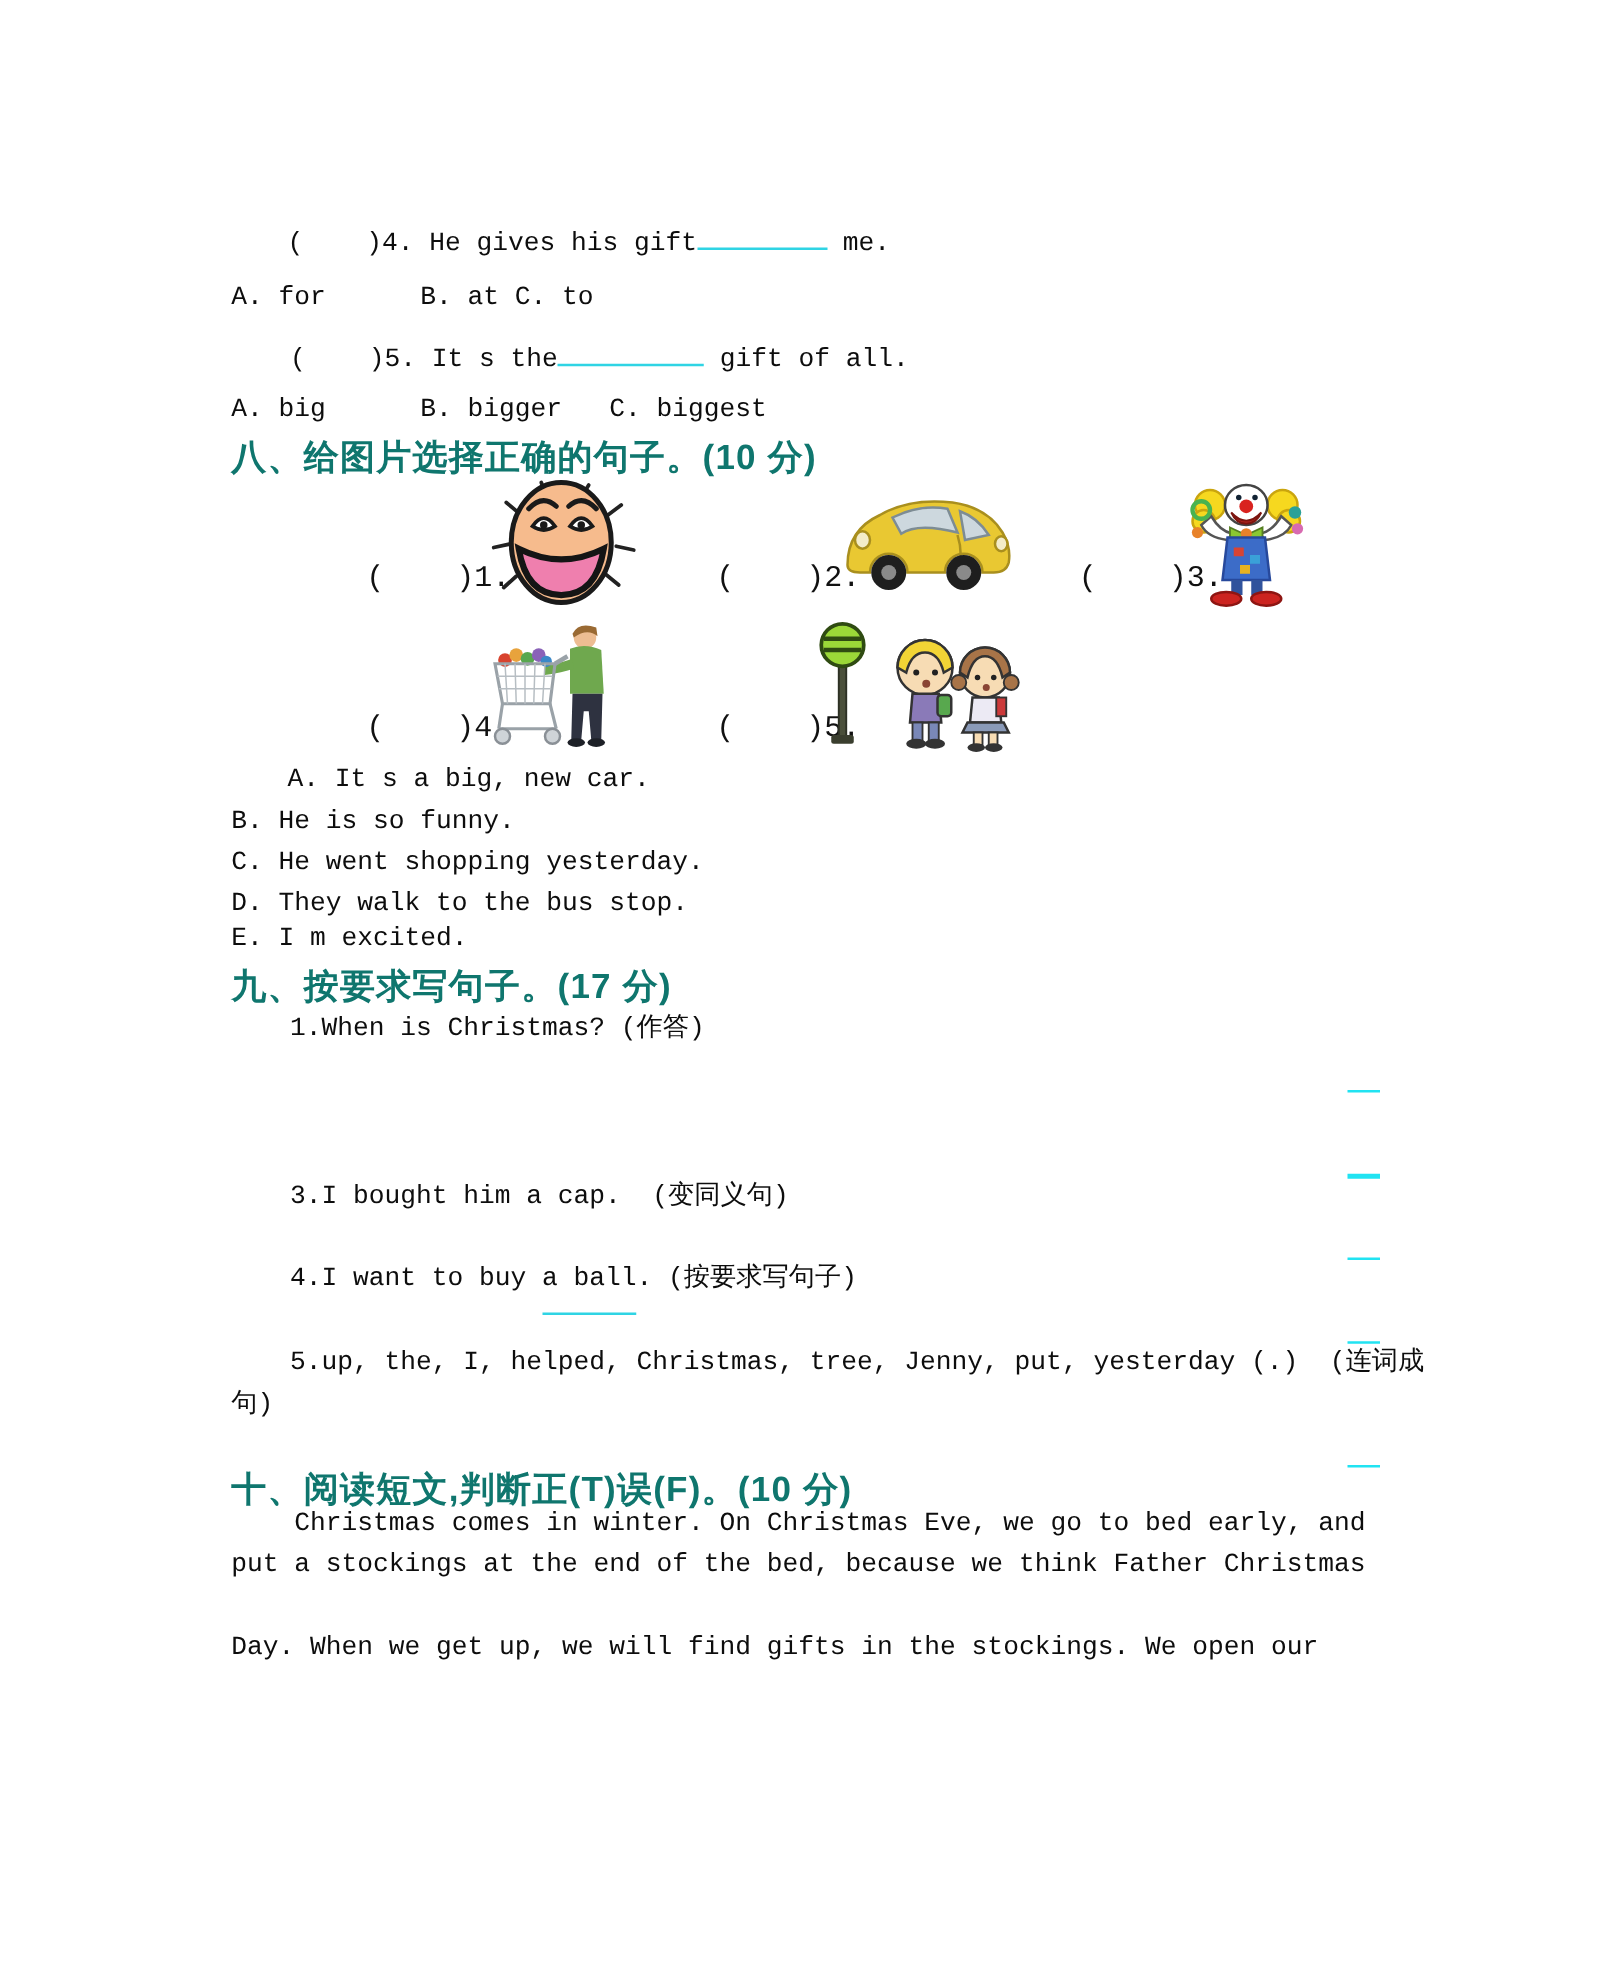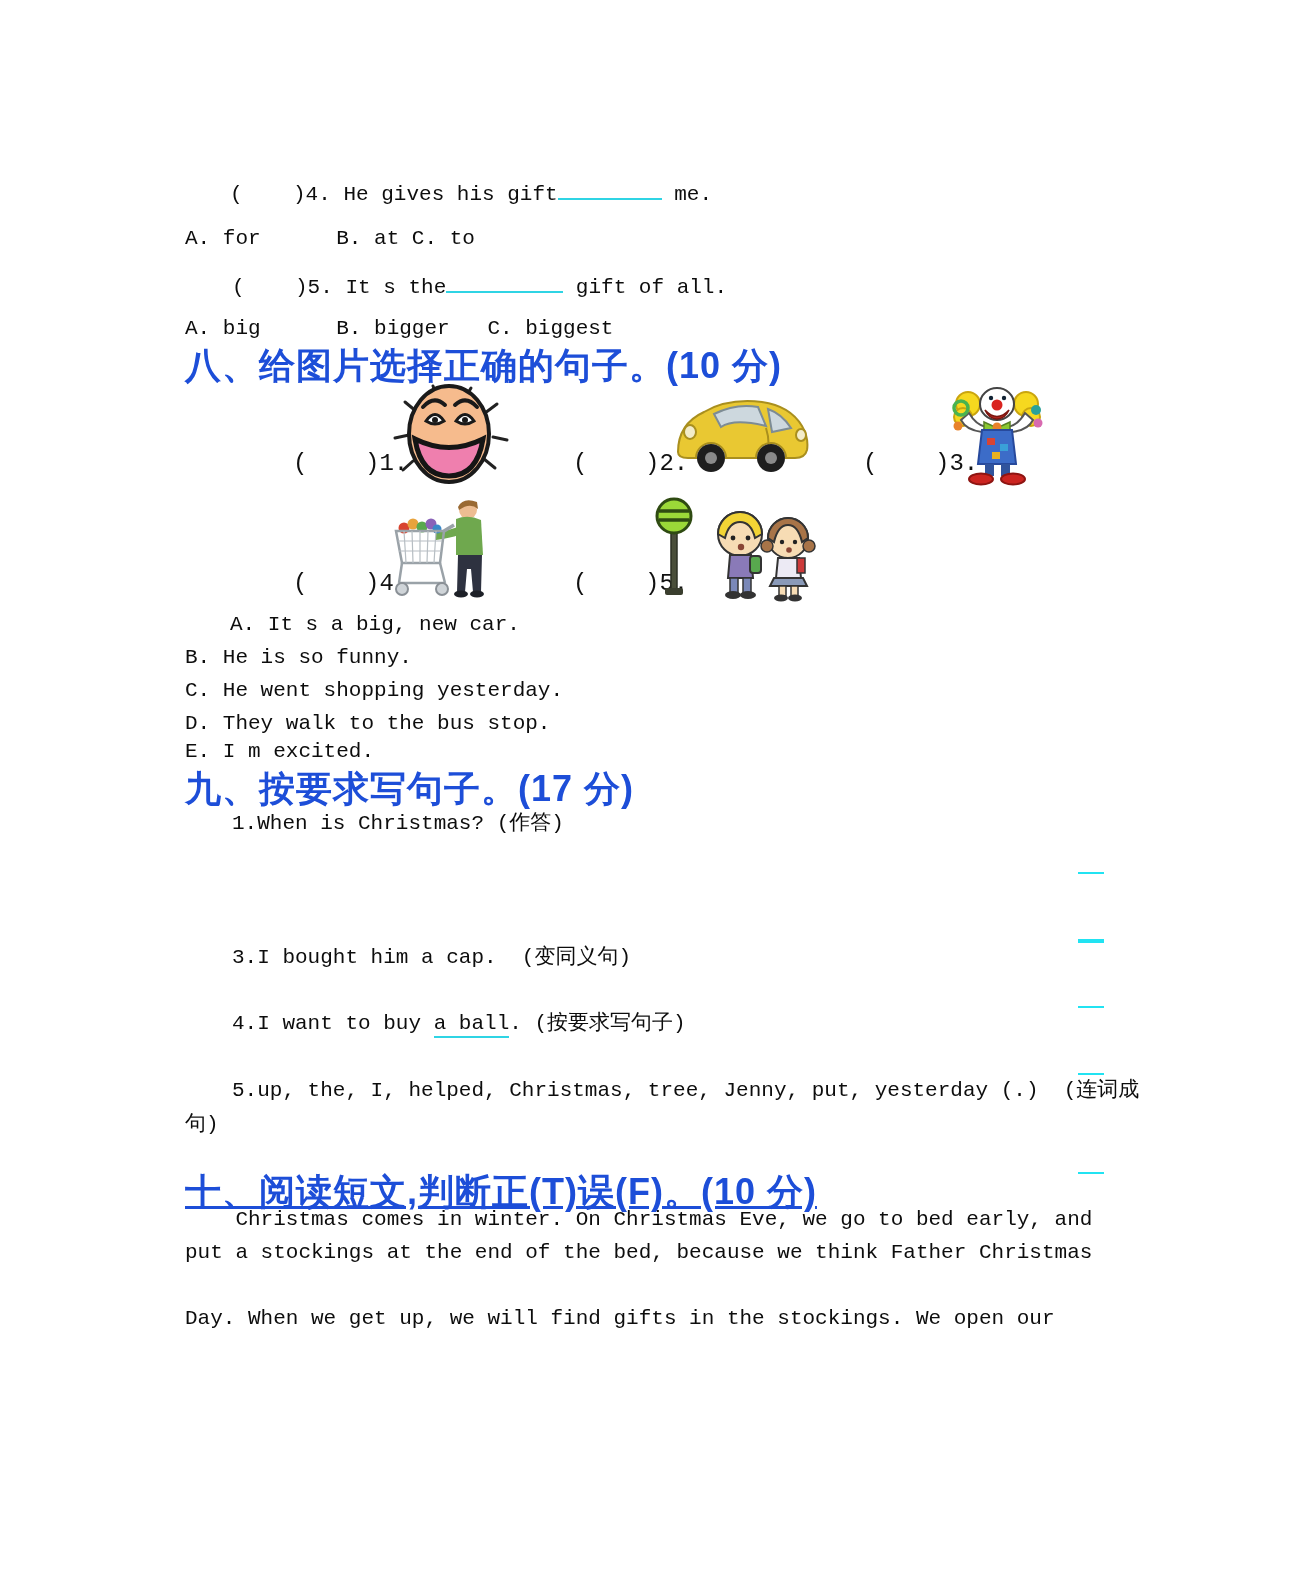--- a/index.html
+++ b/index.html
@@ -1,25 +1,25 @@
 <!DOCTYPE html>
 <html><head>
 <meta charset="utf-8">
 <style>
   html,body{margin:0;padding:0;background:#ffffff;}
   .page{position:relative;width:1289px;height:1572px;background:#ffffff;overflow:hidden;
         font-family:"Liberation Mono","DejaVu Sans Mono",monospace;color:#000;}
   .t{position:absolute;white-space:pre;font-size:21px;line-height:27px;color:#0d0d0d;}
   .lab{position:absolute;white-space:pre;font-size:24px;line-height:28px;color:#111;}
-  .h{position:absolute;white-space:pre;font-size:36px;line-height:32px;color:#1d4ed8;
+  .h{position:absolute;white-space:pre;font-size:28px;line-height:32px;color:#0f766e;
      font-family:"Liberation Sans","DejaVu Sans",sans-serif;font-weight:600;letter-spacing:1px;}
   .blank{display:inline-block;height:22px;border-bottom:2px solid #2fd4e4;vertical-align:baseline;}
   .bw1{width:104px;}
   .bw2{width:117px;}
-  .u{border-bottom:2px solid #2fd4e4;padding-bottom:1px;}
+  .u{border-bottom:2px solid #2fd4e4;padding-bottom:15px;}
   .dash{position:absolute;left:1078px;width:26px;height:2px;background:#21e3f2;}
   .dash.th{height:4px;}
   svg{position:absolute;}
 </style>
 </head>
 <body>
 
 <div class="page">
 
   <div class="t" style="left:230px;top:176px;"><span>(    )4. He gives his gift</span><span class="blank bw1"></span><span> me.</span></div>
@@ -161,18 +161,18 @@
   <div class="dash" style="top:872px;"></div>
   <div class="dash th" style="top:939px;"></div>
   <div class="t" style="left:232px;top:944px;">3.I bought him a cap.  (变同义句)</div>
   <div class="dash" style="top:1006px;"></div>
   <div class="t" style="left:232px;top:1010px;"><span>4.I want to buy </span><span class="u">a ball</span><span>. (按要求写句子)</span></div>
   <div class="dash" style="top:1073px;"></div>
   <div class="t" style="left:232px;top:1077px;">5.up, the, I, helped, Christmas, tree, Jenny, put, yesterday (.)  (连词成</div>
   <div class="t" style="left:185px;top:1111px;">句)</div>
   <div class="dash" style="top:1172px;"></div>
 
-  <div class="h" style="left:185px;top:1176px;text-decoration:underline;">十、阅读短文,判断正(T)误(F)。(10 分)</div>
+  <div class="h" style="left:185px;top:1176px;">十、阅读短文,判断正(T)误(F)。(10 分)</div>
   <div class="t" style="left:185px;top:1206px;">    Christmas comes in winter. On Christmas Eve, we go to bed early, and</div>
   <div class="t" style="left:185px;top:1239px;">put a stockings at the end of the bed, because we think Father Christmas</div>
   <div class="t" style="left:185px;top:1305px;">Day. When we get up, we will find gifts in the stockings. We open our</div>
 
 </div>
 
 </body></html>

